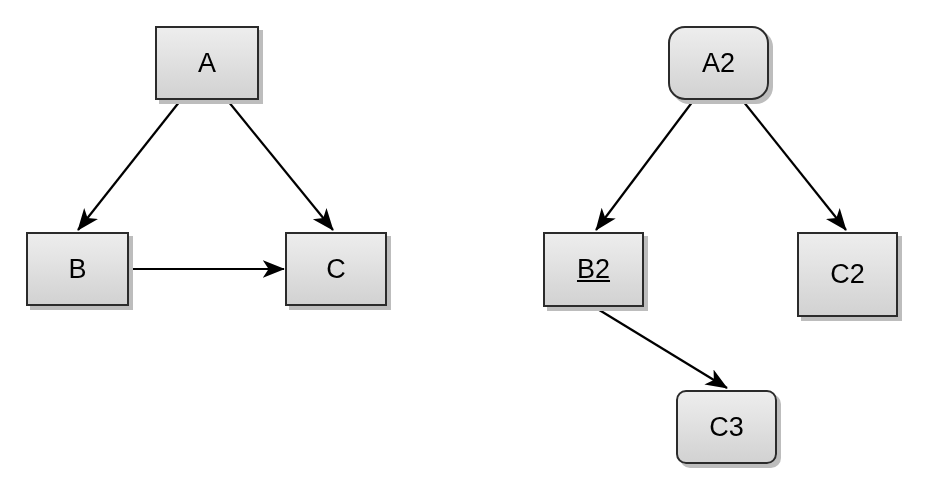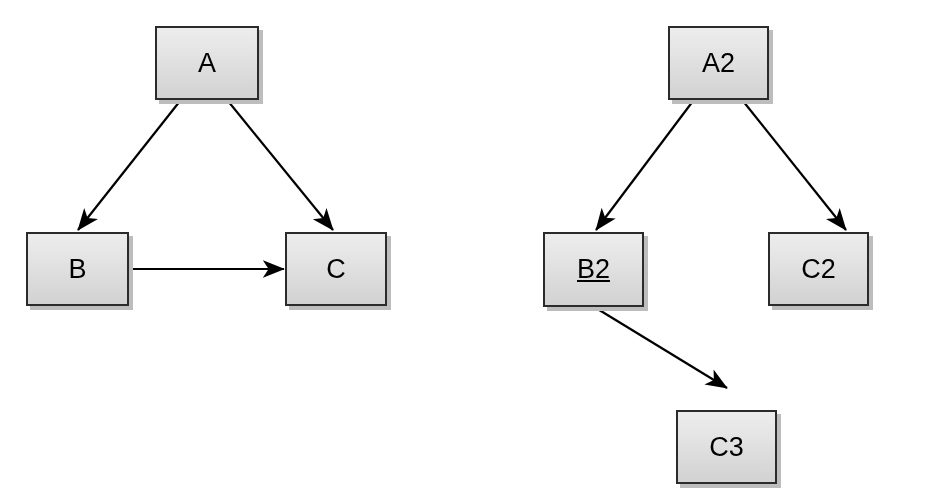--- a/index.html
+++ b/index.html
@@ -73,27 +73,27 @@
   <div id="nodes">
       <div class="node" style="left: 155px; top: 26px; width: 104px; height: 74px;">
         <span class="node-label">A</span>
       </div>
       <div class="node" style="left: 26px; top: 232px; width: 103px; height: 74px;">
         <span class="node-label">B</span>
       </div>
       <div class="node" style="left: 285px; top: 232px; width: 102px; height: 74px;">
         <span class="node-label">C</span>
       </div>
-      <div class="node" style="left: 668px; top: 26px; width: 101px; height: 74px;">
+      <div class="node" style="left: 668px; top: 26px; width: 101px; height: 74px; border-radius: 17px;">
         <span class="node-label">A2</span>
       </div>
       <div class="node" style="left: 543px; top: 232px; width: 101px; height: 75px; text-decoration: underline;">
         <span class="node-label">B2</span>
       </div>
-      <div class="node" style="left: 768px; top: 232px; width: 101px; height: 74px;">
+      <div class="node" style="left: 797px; top: 232px; width: 101px; height: 85px;">
         <span class="node-label">C2</span>
       </div>
-      <div class="node" style="left: 676px; top: 410px; width: 101px; height: 74px;">
+      <div class="node" style="left: 676px; top: 390px; width: 101px; height: 74px; border-radius: 10px;">
         <span class="node-label">C3</span>
       </div>
     </div>
 
 </div>
 
 </body></html>

